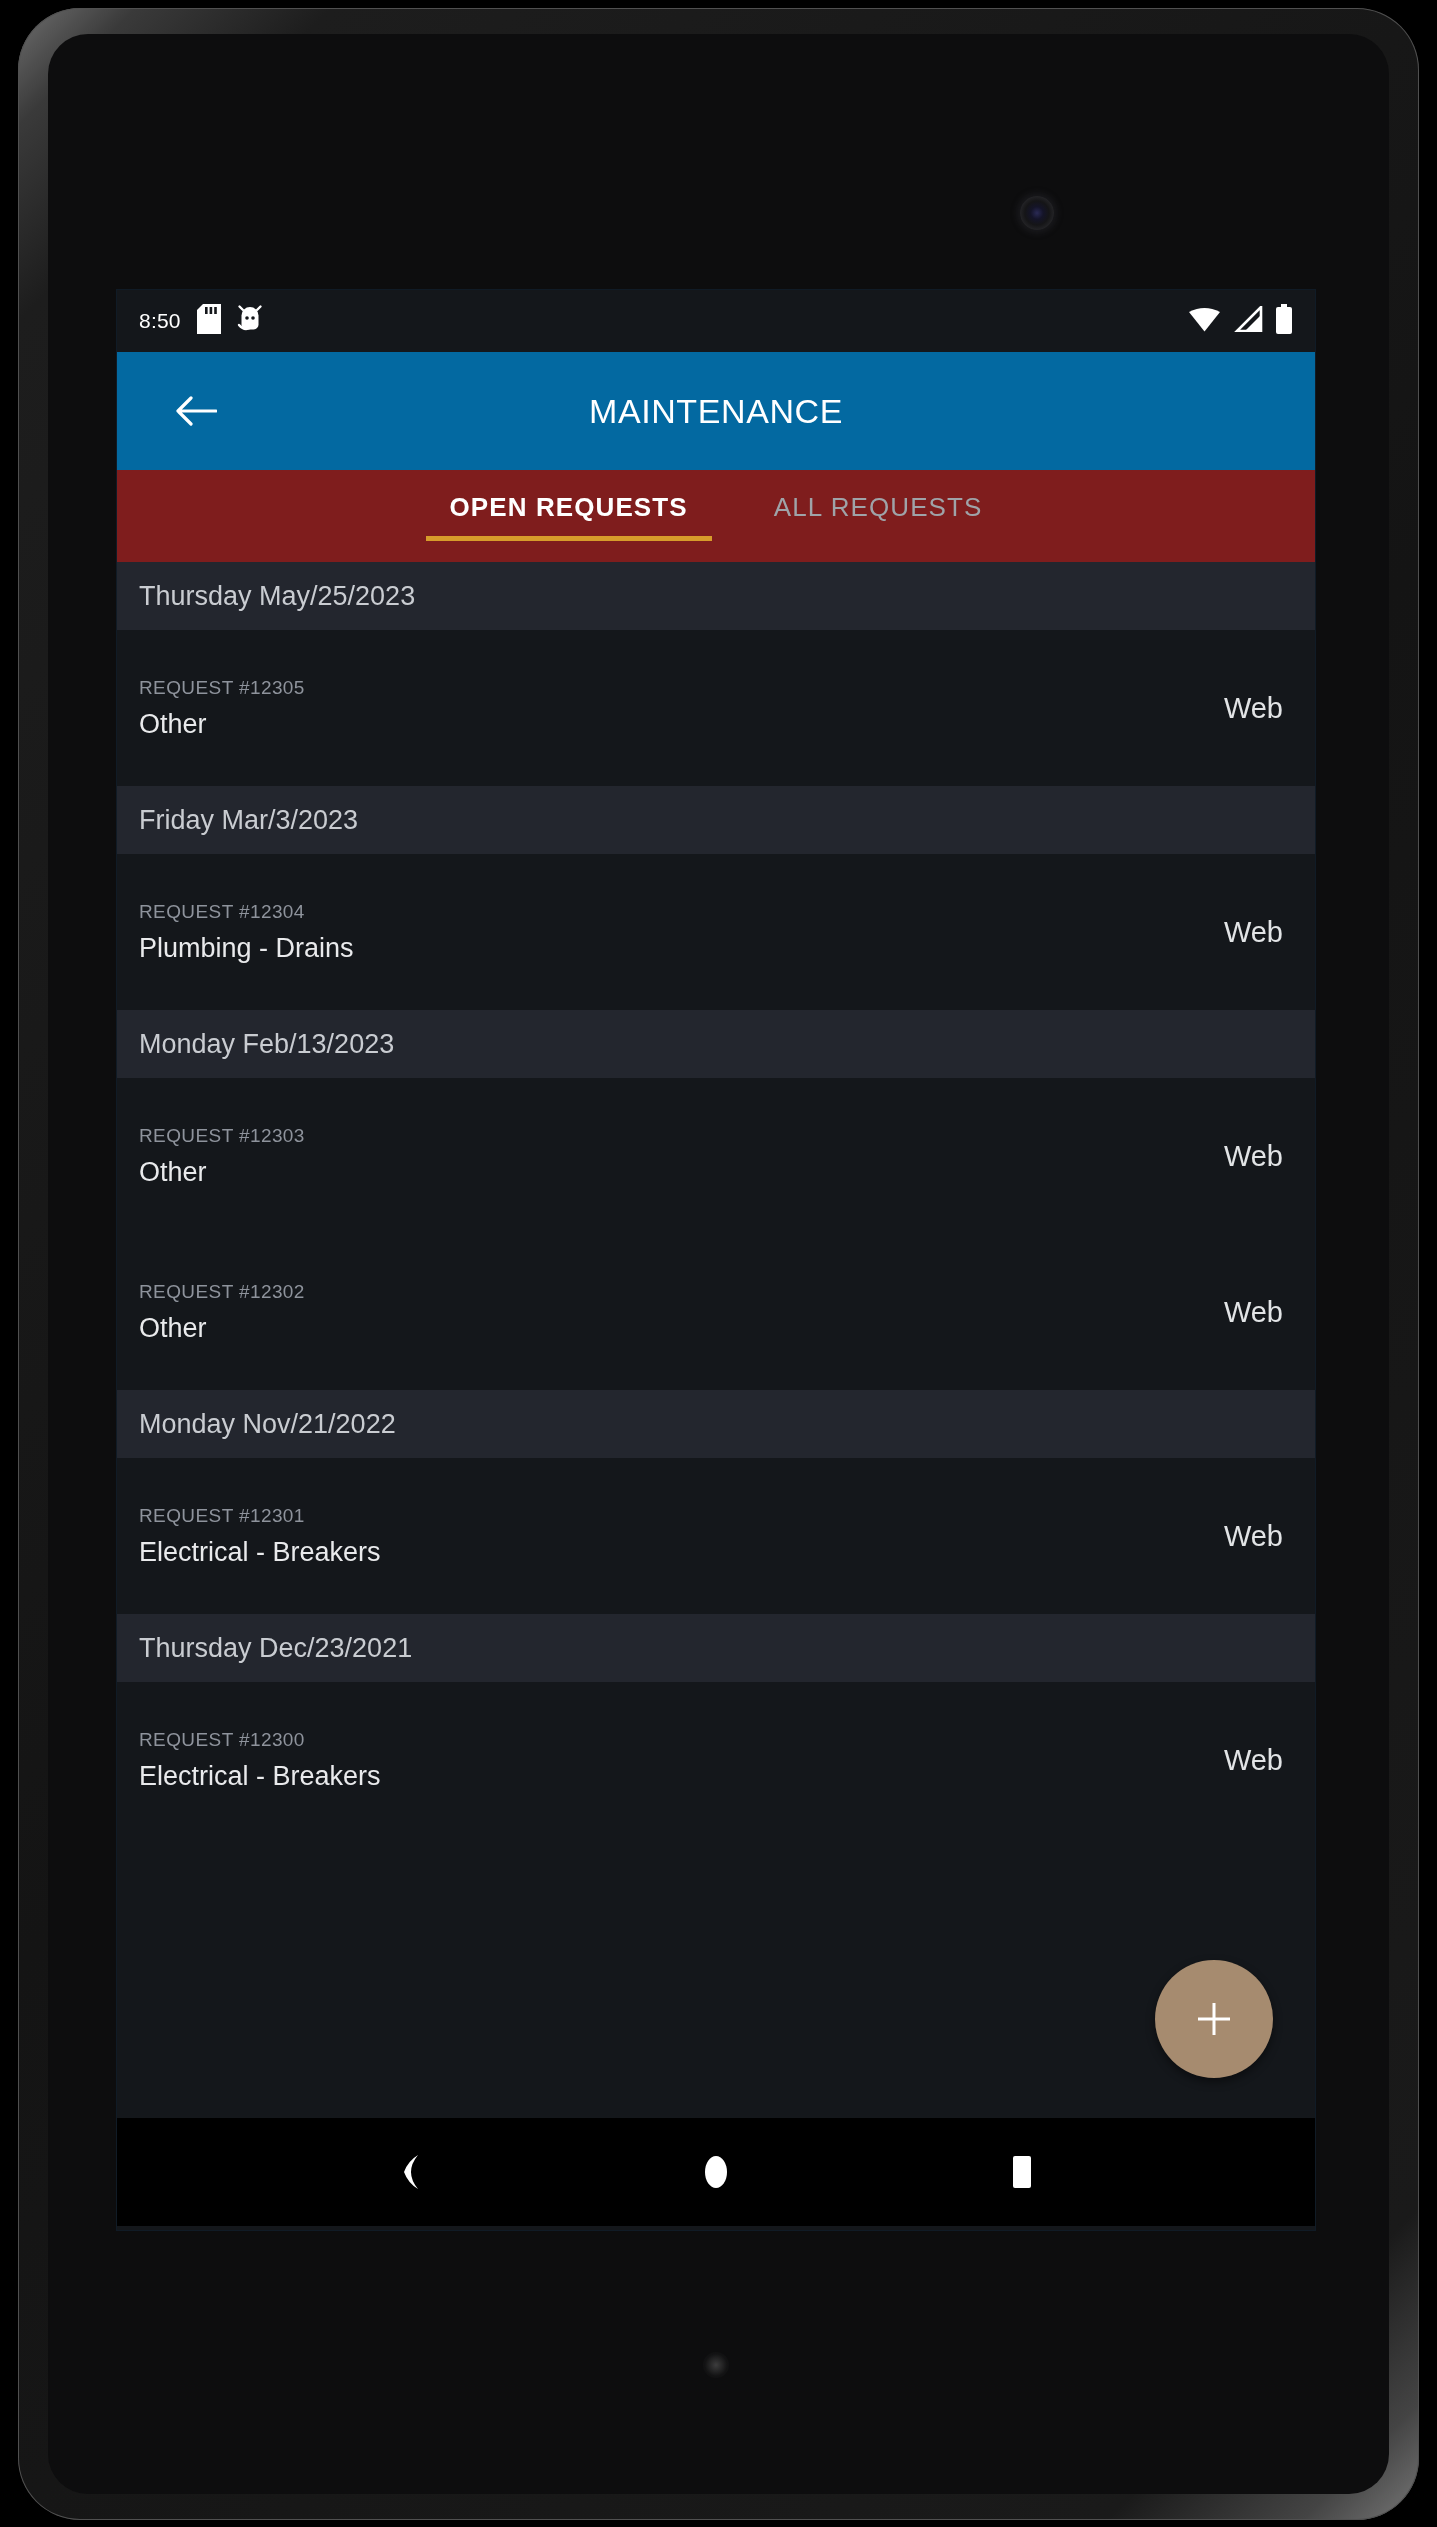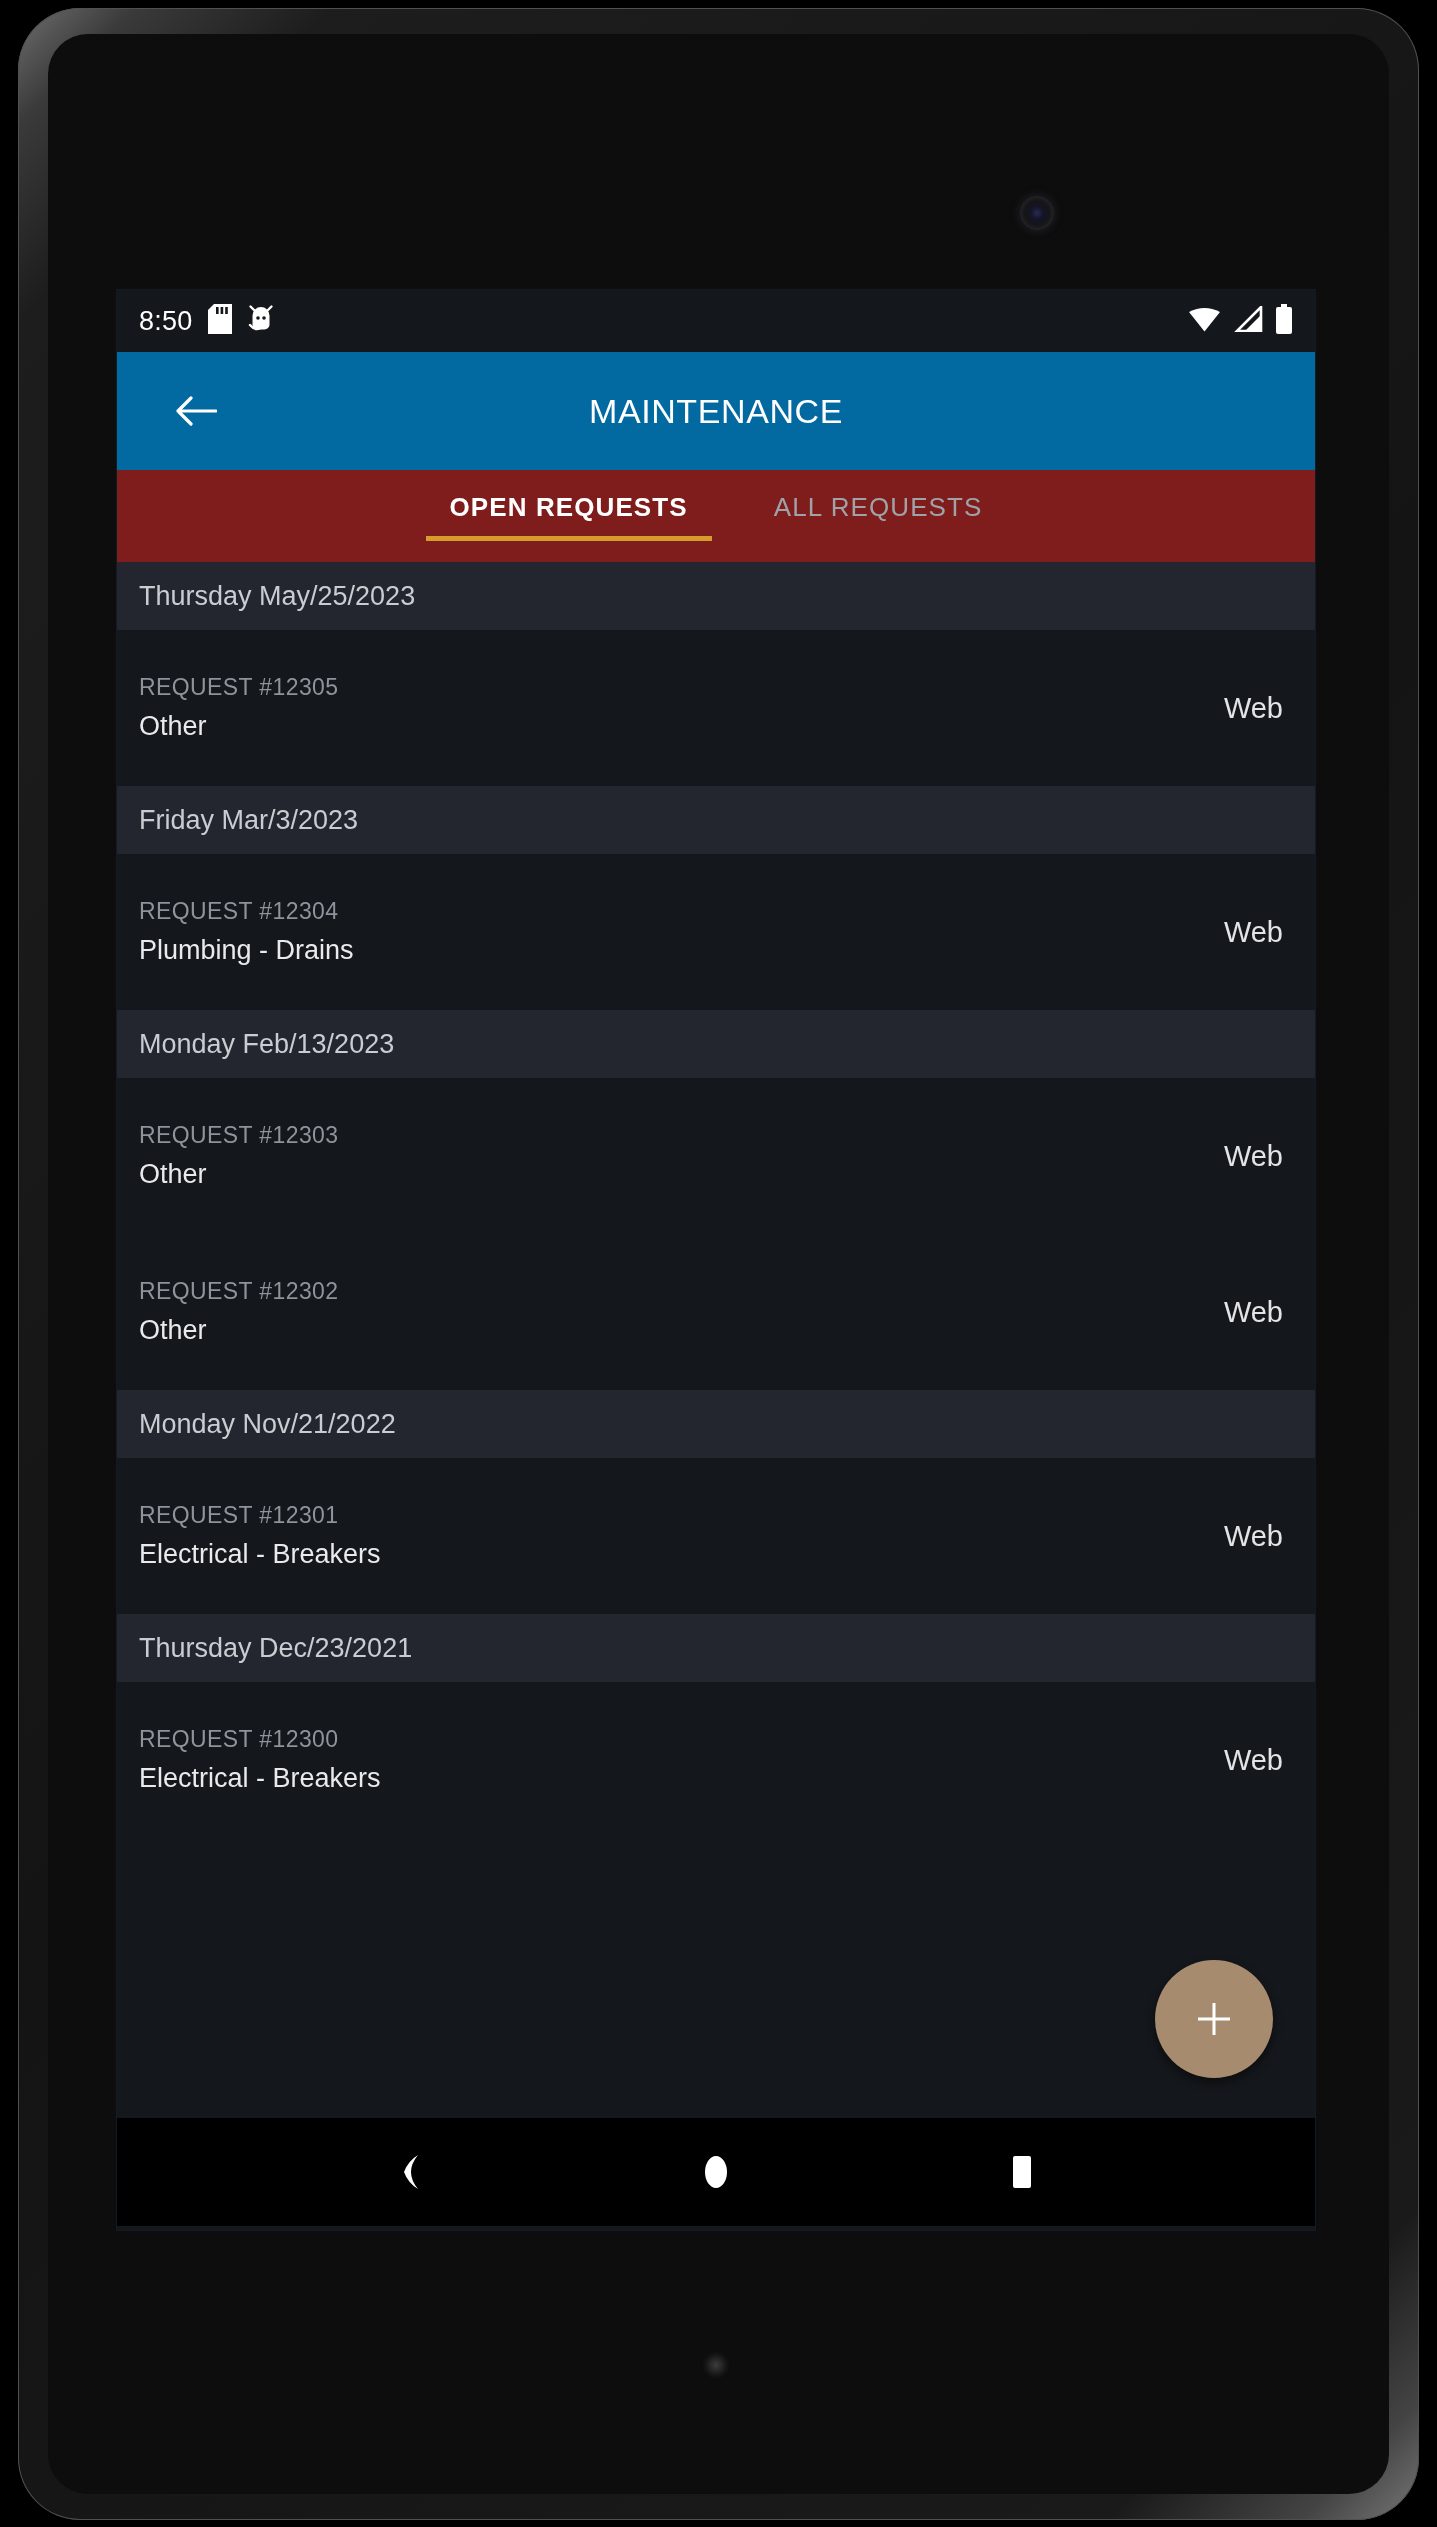--- a/index.html
+++ b/index.html
@@ -77,21 +77,21 @@
     height: 62px;
     background: #14171b;
     display: flex;
     align-items: center;
     padding: 0 22px 0 22px;
     color: #ffffff;
   }
   .status-left { display: flex; align-items: center; gap: 16px; }
   .status-right { margin-left: auto; display: flex; align-items: center; gap: 12px; }
   #status-time {
-    font-size: 27px;
+    font-size: 21px;
     letter-spacing: 0.2px;
     color: #ffffff;
     font-family: "Liberation Sans", sans-serif;
   }
   .sicon { display: block; }
 
   
   #app-bar {
     height: 118px;
     background: #0369a1;
@@ -166,21 +166,21 @@
     height: 156px;
     display: flex;
     align-items: center;
     padding: 0 32px 0 22px;
     background: #14171b;
     cursor: pointer;
   }
   .req-left { display: flex; flex-direction: column; gap: 10px; }
   .req-id {
     color: #8e939c;
-    font-size: 23px;
+    font-size: 19px;
     letter-spacing: 0.4px;
   }
   .req-type {
     color: #e9eaec;
     font-size: 27px;
   }
   .req-source {
     margin-left: auto;
     color: #e2e4e6;
     font-size: 29px;

